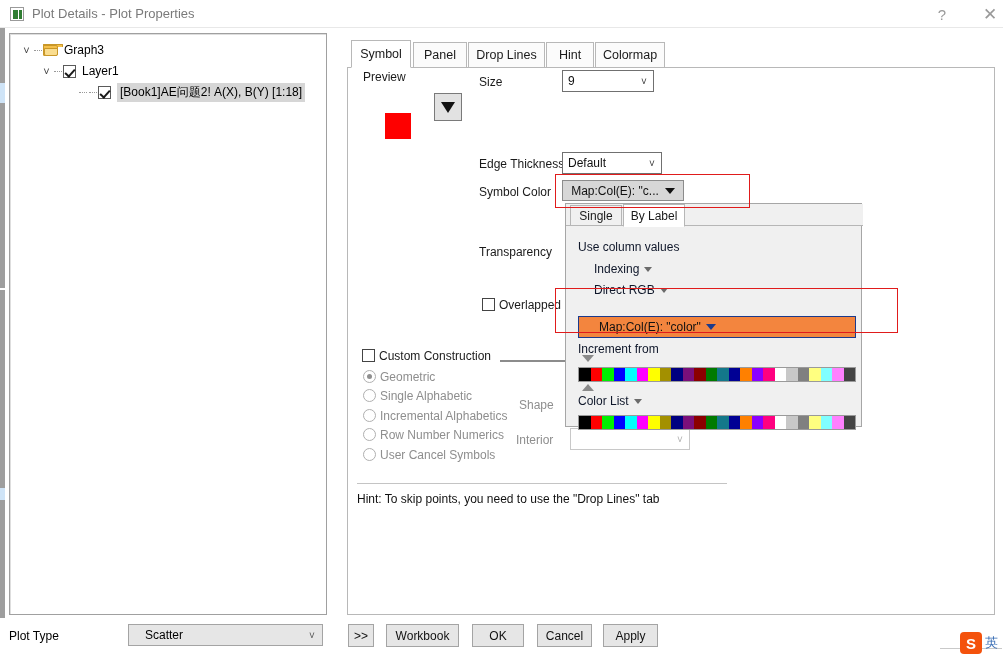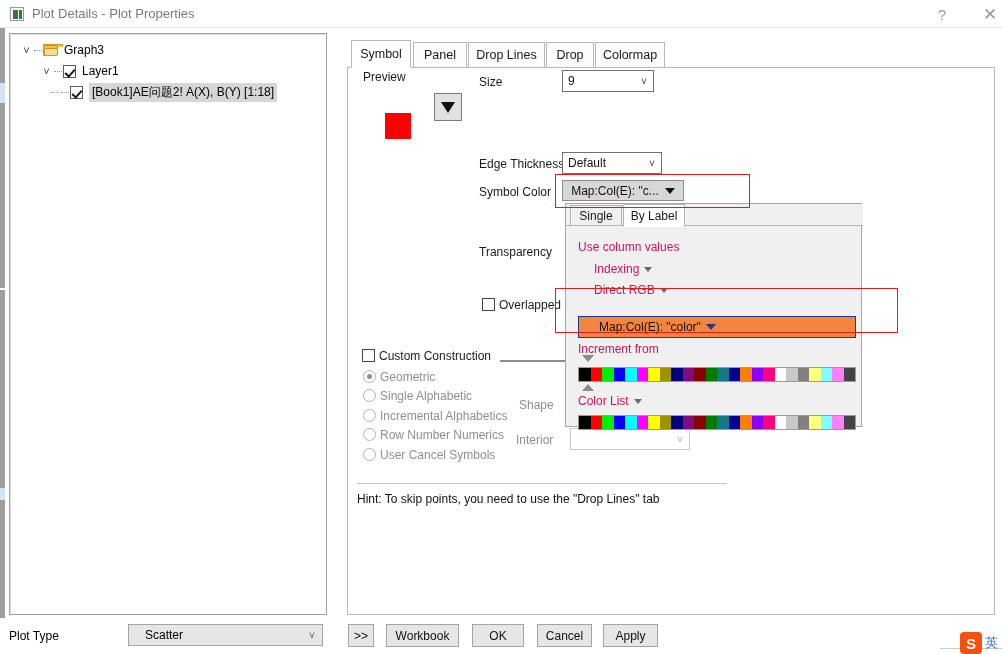--- a/index.html
+++ b/index.html
@@ -67,21 +67,21 @@
     background: #ffffff;
     border: 1px solid #a0a0a0;
     box-shadow: inset 1px 1px 0 #dedede;
   }
   .tree-row {
     position: absolute; display: flex; align-items: center; height: 18px;
     white-space: nowrap; font-size: 12px;
   }
   #tree-row-graph { left: 10px; top: 7px; }
   #tree-row-layer { left: 30px; top: 28px; }
-  #tree-row-plot  { left: 40px; top: 49px; text-align: right; }
+  #tree-row-plot  { left: 68px; top: 49px; text-align: right; }
 
   .chevron {
     width: 13px; height: 13px; position: relative; flex: 0 0 13px;
     color: #444; font-size: 11px; line-height: 13px; text-align: center;
   }
   .dots { width: 8px; height: 1px; border-top: 1px dotted #999; margin: 0 1px; }
   .folder {
     width: 16px; height: 13px; position: relative; flex: 0 0 16px; margin-right: 5px;
   }
   .folder .back {
@@ -207,21 +207,21 @@
     position: absolute; top: 1px; height: 21px;
     border: 1px solid #b6b6b6; background: #f0f0f0;
     display: flex; align-items: center; justify-content: center;
     padding: 0 8px; font-size: 12px; color: #1a1a1a; white-space: nowrap;
   }
   .ftab.active { background: #ffffff; border-bottom-color: #ffffff; top: 0; height: 23px; z-index: 2; }
   #flyout-body {
     position: absolute; left: 4px; top: 22px; width: 289px; height: 198px;
     background: #f0f0f0;
   }
-  .fl-lbl { position: absolute; font-size: 12px; color: #be185d; white-space: nowrap; }
+  .fl-lbl { position: absolute; font-size: 12px; color: #0f172a; white-space: nowrap; }
   .mini-carr {
     display: inline-block; width: 0; height: 0; vertical-align: middle;
     border-left: 4px solid transparent; border-right: 4px solid transparent;
     border-top: 5px solid #6b6b6b; margin-left: 5px; margin-bottom: 1px;
   }
   #map-row {
     position: absolute; left: 8px; top: 90px; width: 278px; height: 22px;
     background: #f3853e; border: 1px solid #1b3a8c;
     display: flex; align-items: center;
     font-size: 12px; color: #111;
@@ -367,21 +367,21 @@
       <span class="tree-label sel">[Book1]AE问题2! A(X), B(Y) [1:18]</span>
     </div>
   </div>
 
   <div id="right-panel"></div>
 
   <div id="tabstrip">
     <div class="tab active" style="left: 4px; width: 60px;">Symbol</div>
     <div class="tab" style="left: 66px; width: 54px;">Panel</div>
     <div class="tab" style="left: 121px; width: 77px;">Drop Lines</div>
-    <div class="tab" style="left: 199px; width: 48px;">Drop</div>
+    <div class="tab" style="left: 199px; width: 48px;">Hint</div>
     <div class="tab" style="left: 248px; width: 70px;">Colormap</div>
   </div>
 
   <div class="lbl" style="left: 363px; top: 70px;">Preview</div>
   <div id="preview-swatch"></div>
   <div id="preview-dd">
     <span class="tri"></span>
   </div>
 
   <div class="lbl" style="left: 479px; top: 75px;">Size</div>

